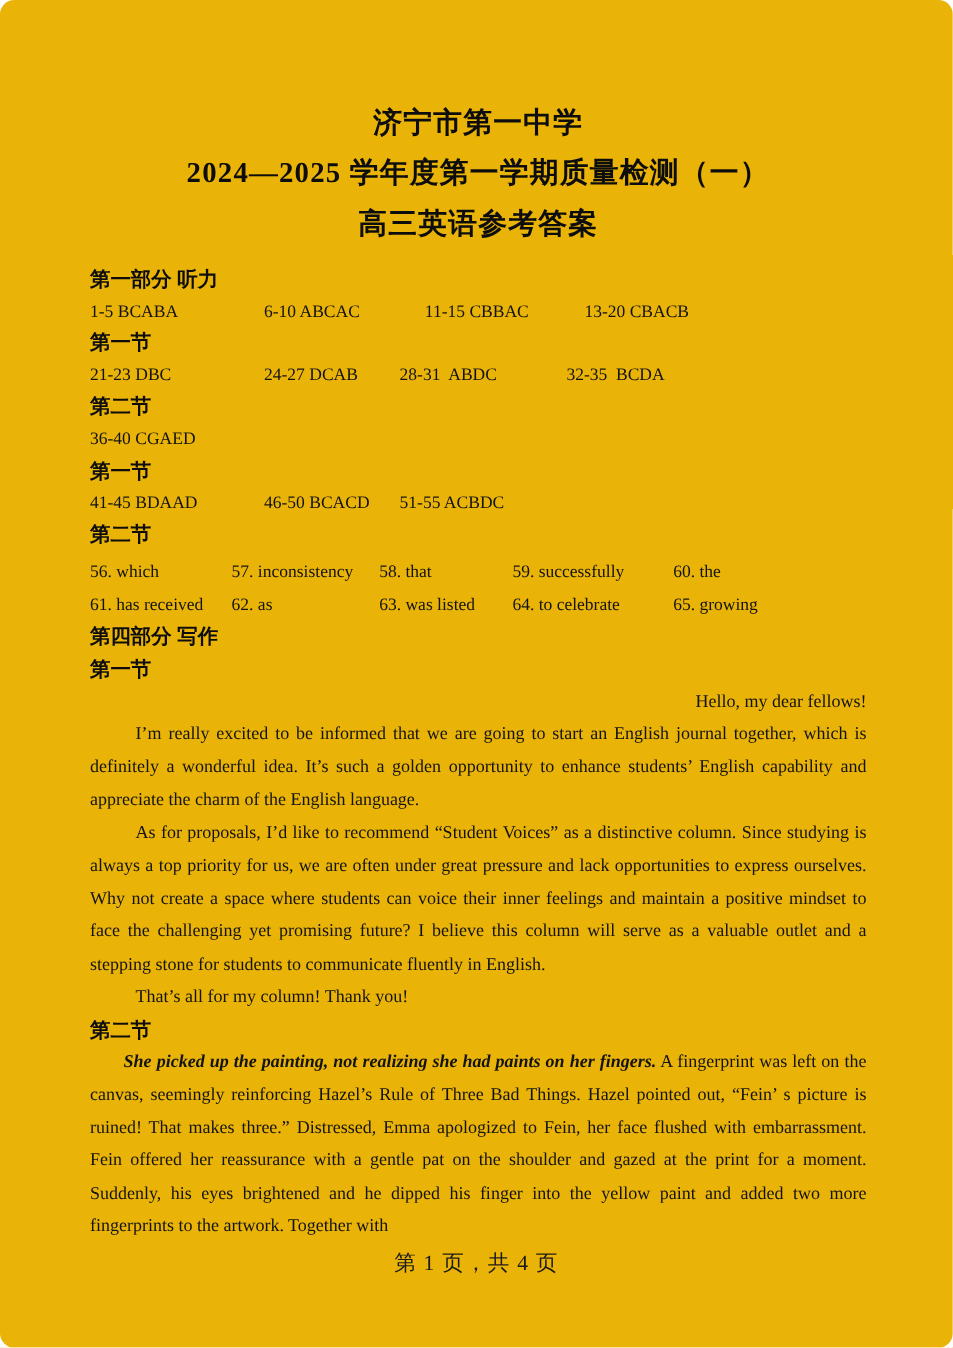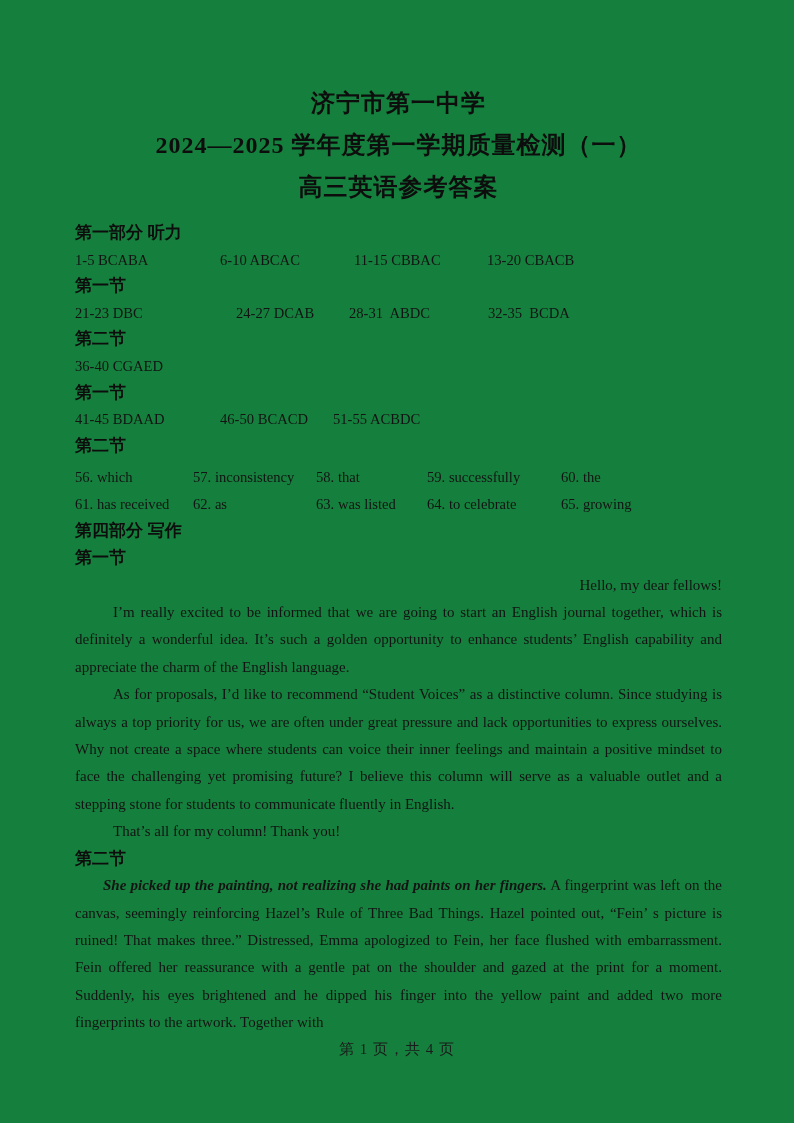--- a/index.html
+++ b/index.html
@@ -1,24 +1,25 @@
 <!DOCTYPE html>
 <html><head>
 <meta charset="utf-8">
 <style>
   html, body { margin: 0; padding: 0; background: #ffffff; }
   .page {
     position: relative;
     width: 794px;
     height: 1123px;
-    background: #15803d;
+    background: #eab308;
     color: #131313;
     font-family: "Liberation Serif", "DejaVu Serif", serif;
     overflow: hidden;
     box-sizing: border-box;
+    border-radius: 12px;
   }
   .content {
     padding: 82px 72px 0 75px;
     box-sizing: border-box;
   }
   
   .titles { text-align: center; }
   .title-line {
     font-weight: 700;
     font-size: 24px;
@@ -40,21 +41,21 @@
     font-size: 14.6px;
     line-height: 26.6px;
     white-space: nowrap;
   }
   .row .cell { display: inline-block; white-space: pre; }
   
   .w-listen .cell:nth-child(1) { width: 145px; }
   .w-listen .cell:nth-child(2) { width: 134px; }
   .w-listen .cell:nth-child(3) { width: 133px; }
   .w-read  .cell:nth-child(1) { width: 145px; }
-  .w-read  .cell:nth-child(2) { width: 113px; margin-left: 16px; }
+  .w-read  .cell:nth-child(2) { width: 113px; }
   .w-read  .cell:nth-child(3) { width: 139px; }
   .w-lang  .cell:nth-child(1) { width: 145px; }
   .w-lang  .cell:nth-child(2) { width: 113px; }
   .w-vocab { line-height: 27px; }
   .w-vocab.first { margin-top: 5px; }
   .w-vocab .cell:nth-child(1) { width: 118px; }
   .w-vocab .cell:nth-child(2) { width: 123px; }
   .w-vocab .cell:nth-child(3) { width: 111px; }
   .w-vocab .cell:nth-child(4) { width: 134px; }
   
@@ -77,21 +78,21 @@
     margin: 0;
   }
   .lead { font-weight: 700; font-style: italic; }
   
   .footer {
     position: absolute;
     top: 1040px;
     left: 0;
     width: 100%;
     text-align: center;
-    font-size: 15px;
+    font-size: 18px;
     color: #1a1a1a;
     letter-spacing: 1px;
   }
 </style>
 </head>
 <body>
 
 <div class="page">
   <div class="content">
 

